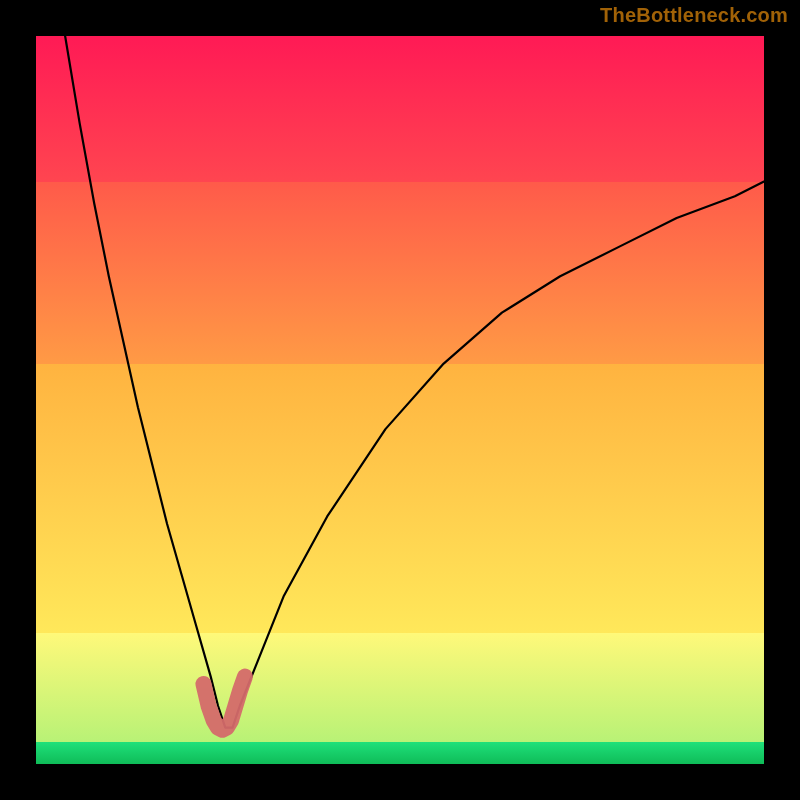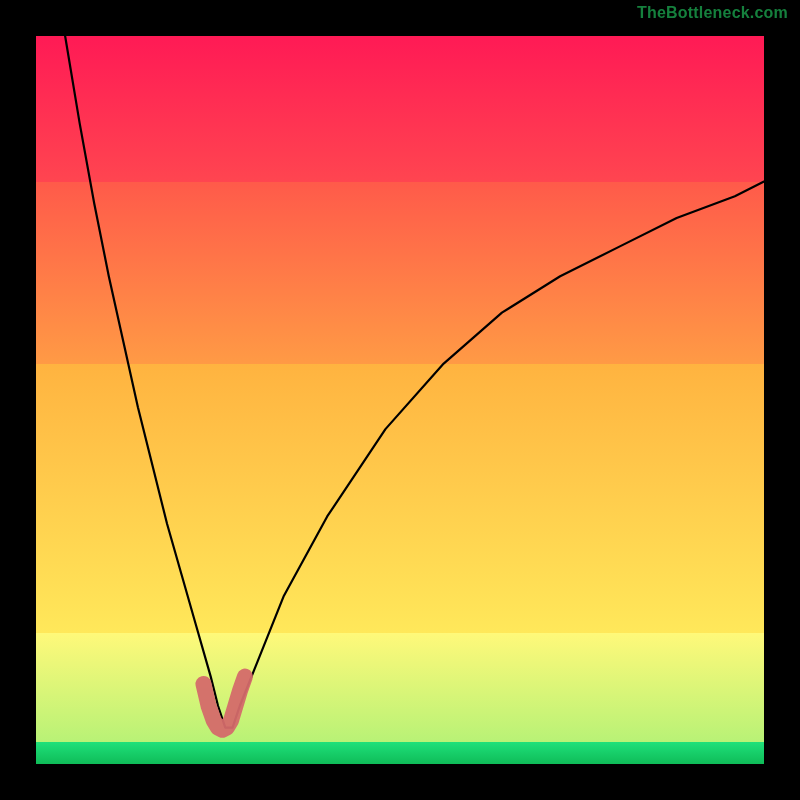--- a/index.html
+++ b/index.html
@@ -13,23 +13,23 @@
   .wrap {
     position: relative;
     width: 800px;
     height: 800px;
   }
   .watermark {
     position: absolute;
     top: 4px;
     right: 12px;
     font-family: Arial, Helvetica, sans-serif;
-    font-size: 16px;
+    font-size: 20px;
     font-weight: 600;
-    color: #15803d;
+    color: #a16207;
     letter-spacing: 0.2px;
     user-select: none;
   }
   svg {
     position: absolute;
     top: 0;
     left: 0;
   }
 </style>
 </head>

